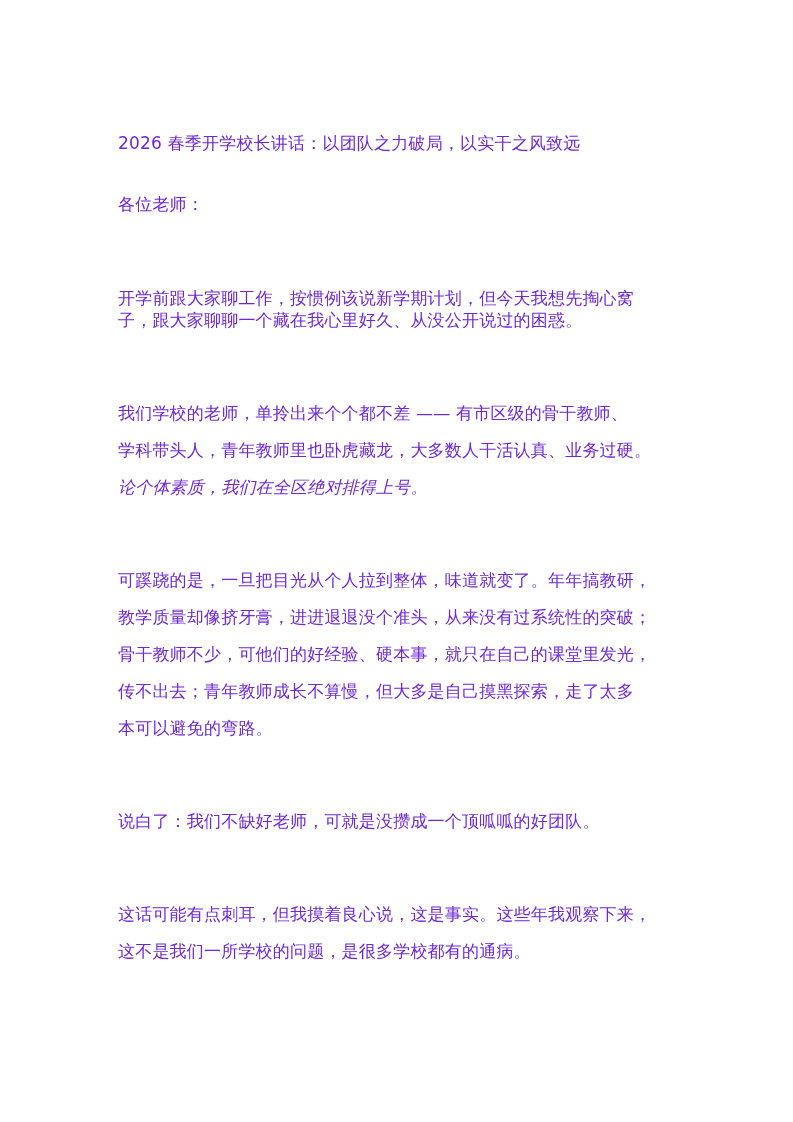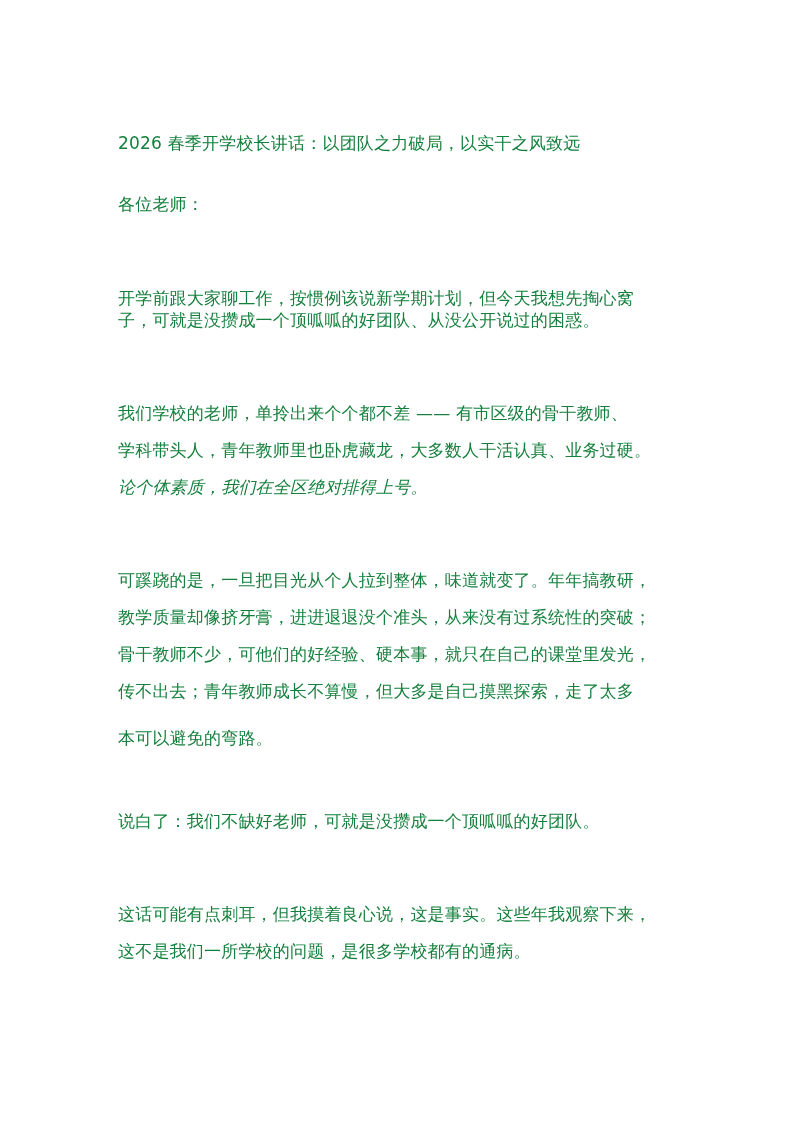--- a/index.html
+++ b/index.html
@@ -23,48 +23,48 @@
       height: 1122px;
       background: #ffffff;
     }
     .line {
       position: absolute;
       left: 118px;
       white-space: nowrap;
       font-size: 17px;
       line-height: 20px;
       letter-spacing: 0.2px;
-      color: #15803d;
+      color: #6d28d9;
     }
   </style>
 </head>
 <body>
 
 <div class="page">
   <div class="line" style="top:133px;">2026 春季开学校长讲话：以团队之力破局，以实干之风致远</div>
 
   <div class="line" style="top:194px;">各位老师：</div>
 
   <div>
     <div class="line" style="top:288px;">开学前跟大家聊工作，按惯例该说新学期计划，但今天我想先掏心窝</div>
-    <div class="line" style="top:310px;">子，可就是没攒成一个顶呱呱的好团队、从没公开说过的困惑。</div>
+    <div class="line" style="top:310px;">子，跟大家聊聊一个藏在我心里好久、从没公开说过的困惑。</div>
   </div>
 
   <div>
     <div class="line" style="top:403px;">我们学校的老师，单拎出来个个都不差  ——  有市区级的骨干教师、</div>
     <div class="line" style="top:440px;">学科带头人，青年教师里也卧虎藏龙，大多数人干活认真、业务过硬。</div>
     <div class="line" style="top:477px;font-style:italic;">论个体素质，我们在全区绝对排得上号。</div>
   </div>
 
   <div>
     <div class="line" style="top:570px;text-align:right;">可蹊跷的是，一旦把目光从个人拉到整体，味道就变了。年年搞教研，</div>
     <div class="line" style="top:607px;">教学质量却像挤牙膏，进进退退没个准头，从来没有过系统性的突破；</div>
     <div class="line" style="top:644px;">骨干教师不少，可他们的好经验、硬本事，就只在自己的课堂里发光，</div>
     <div class="line" style="top:681px;">传不出去；青年教师成长不算慢，但大多是自己摸黑探索，走了太多</div>
-    <div class="line" style="top:718px;margin-top:10px;">本可以避免的弯路。</div>
+    <div class="line" style="top:718px;">本可以避免的弯路。</div>
   </div>
 
   <div>
     <div class="line" style="top:811px;">说白了：我们不缺好老师，可就是没攒成一个顶呱呱的好团队。</div>
   </div>
 
   <div>
     <div class="line" style="top:904px;">这话可能有点刺耳，但我摸着良心说，这是事实。这些年我观察下来，</div>
     <div class="line" style="top:941px;">这不是我们一所学校的问题，是很多学校都有的通病。</div>
   </div>

